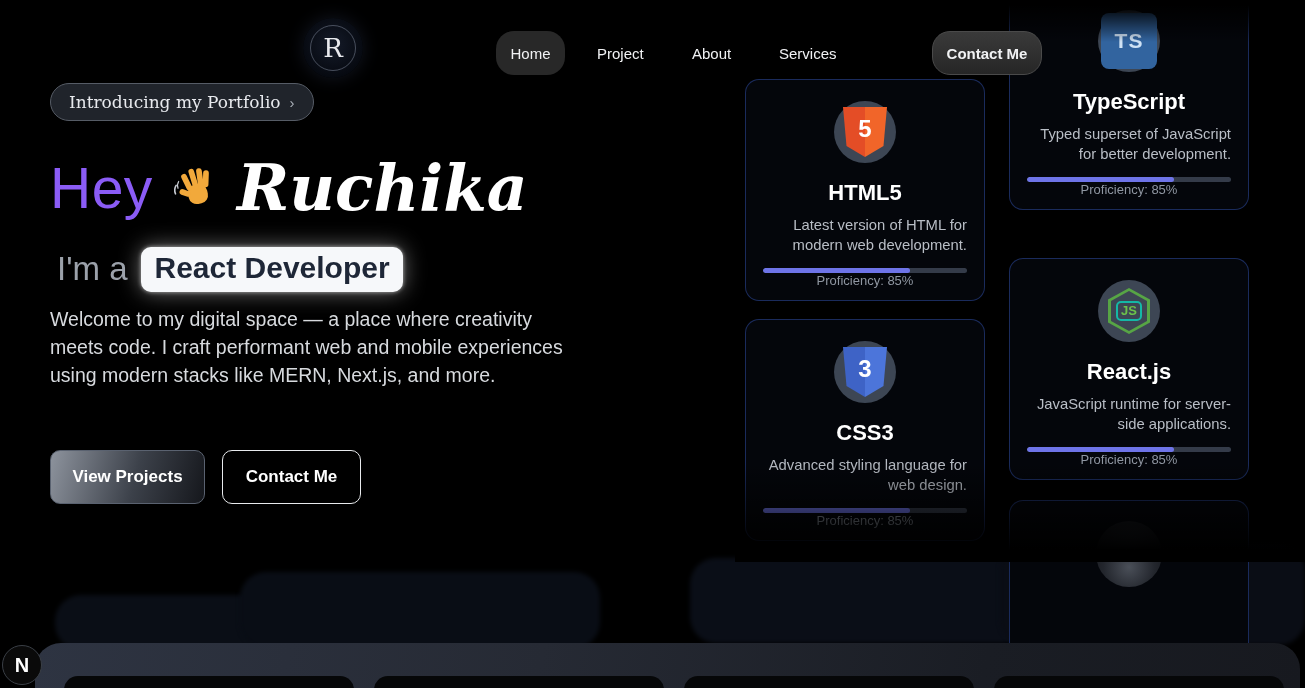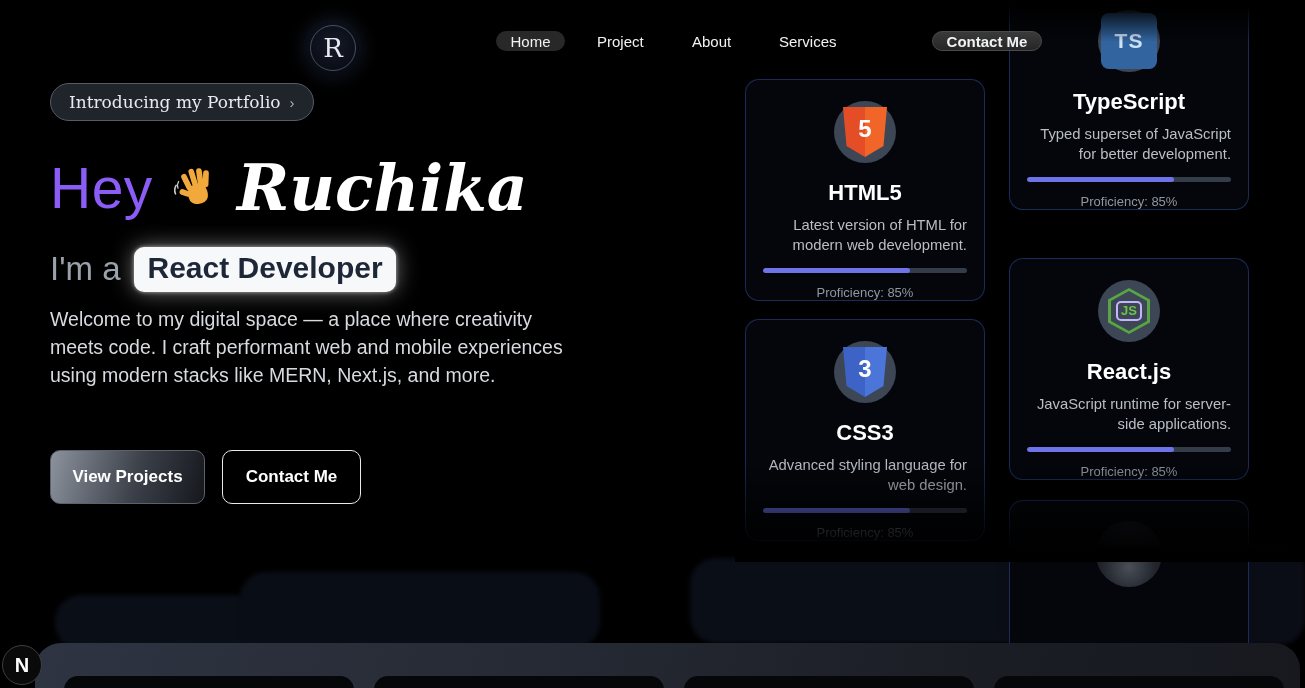--- a/index.html
+++ b/index.html
@@ -26,21 +26,21 @@
     box-shadow:0 0 18px rgba(120,150,220,0.15);
     display:flex; align-items:center; justify-content:center;
     font-family:"DejaVu Serif", serif; font-size:26px; color:#e9eaee;
     cursor:pointer;
   }
   .logo::after{
     content:""; position:absolute; inset:7px; border-radius:50%;
     border:1px solid rgba(185,198,222,0.35);
   }
   .nav-link {
-    position:absolute; top:31px; height:20px; display:flex; align-items:center; justify-content:center;
+    position:absolute; top:31px; height:44px; display:flex; align-items:center; justify-content:center;
     font-size:15px; color:#f1f2f4; cursor:pointer; white-space:nowrap;
   }
   .nav-pill-active {
     left:496px; width:69px; background:#282828; border-radius:18px;
   }
   .nav-project { left:597px; }
   .nav-about   { left:692px; }
   .nav-services{ left:779px; }
   .nav-contact {
     left:932px; width:110px; border-radius:18px;
@@ -68,21 +68,21 @@
     font-family:"DejaVu Serif", serif; font-style:italic; font-weight:bold;
     font-size:63px; color:#fff;
   }
   .wave { width:52px; height:52px; margin:0 2px; }
   .hero-sub {
     position:absolute; left:50px; top:243px; height:52px;
     display:flex; align-items:center; gap:14px;
   }
   .hero-sub .ima {
     font-family:"Liberation Sans",sans-serif; font-weight:300;
-    font-size:33px; color:#9ba1aa;
+    font-size:33px; color:#9ba1aa;margin-left:7px;
   }
   .role-pill {
     background:#f6f8fa; color:#1e2737; font-weight:700; font-size:30px;
     padding:4px 13px 7px; border-radius:10px;
     box-shadow:0 0 22px rgba(255,255,255,0.45), 0 0 4px rgba(255,255,255,0.6);
   }
   .hero-desc {
     position:absolute; left:50px; top:305px; width:528px;
     font-size:19.5px; line-height:28px; color:#d7dade; font-weight:400;
   }
@@ -105,21 +105,21 @@
   }
   .icon-circle {
     width:62px; height:62px; border-radius:50%; background:#3d4654;
     margin-top:21px; display:flex; align-items:center; justify-content:center;
   }
   .card-title { margin-top:17px; font-size:22px; font-weight:700; color:#fff; }
   .card-desc  { margin-top:9px; width:204px; text-align:right;
     font-size:14.8px; line-height:20px; color:#b9bec6; }
   .bar { margin-top:13px; width:204px; height:5px; border-radius:3px; background:#343b49; overflow:hidden; }
   .bar-fill { height:100%; border-radius:3px; background:#6e74e8; }
-  .card-prof { margin-top:12px; font-size:13px; color:#8f96a1; }
+  .card-prof { margin-top:0; font-size:13px; color:#8f96a1; }
 
   .card-c1a { left:745px;  top:79px; }
   .card-c1b { left:745px;  top:319px; }
   .card-c2a { left:1009px; top:-12px; }
   .card-c2b { left:1009px; top:258px; }
   .card-partial { left:1009px; top:500px; height:190px; }
   .partial-circle {
     width:66px; height:66px; border-radius:50%; margin-top:20px;
     background:radial-gradient(circle at 50% 70%, #4a4f58 0%, #23262d 45%, #15171c 75%);
   }
@@ -135,21 +135,21 @@
     display:flex; align-items:center; justify-content:center;
     font-weight:800; font-size:21px; color:#cfe2f5; letter-spacing:1px;
   }
   .hex-outer { width:42px; height:46px; background:#57a545;
     clip-path:polygon(50% 0,100% 25%,100% 75%,50% 100%,0 75%,0 25%);
     display:flex; align-items:center; justify-content:center; }
   .hex-inner { width:36px; height:40px; background:#3d4654;
     clip-path:polygon(50% 0,100% 25%,100% 75%,50% 100%,0 75%,0 25%);
     display:flex; align-items:center; justify-content:center; }
   .hex-js { font-size:13px; font-weight:700; color:#6cc24a;
-    border:2px solid #c4b5fd; border-radius:5px; padding:0 3px; line-height:16px; }
+    border:2px solid #14b8a6; border-radius:5px; padding:0 3px; line-height:16px; }
 
   
   .fade-top { position:absolute; left:1000px; top:0; width:260px; height:42px; z-index:15;
     background:linear-gradient(180deg,#000 12%,rgba(0,0,0,0)); pointer-events:none; }
   .fade-bottom { position:absolute; left:735px; top:462px; width:570px; height:100px; z-index:15;
     background:linear-gradient(180deg,rgba(0,0,0,0),#000 88%); pointer-events:none; }
 
   
   .bottom-panel {
     position:absolute; left:35px; top:643px; width:1265px; height:45px; z-index:20;

